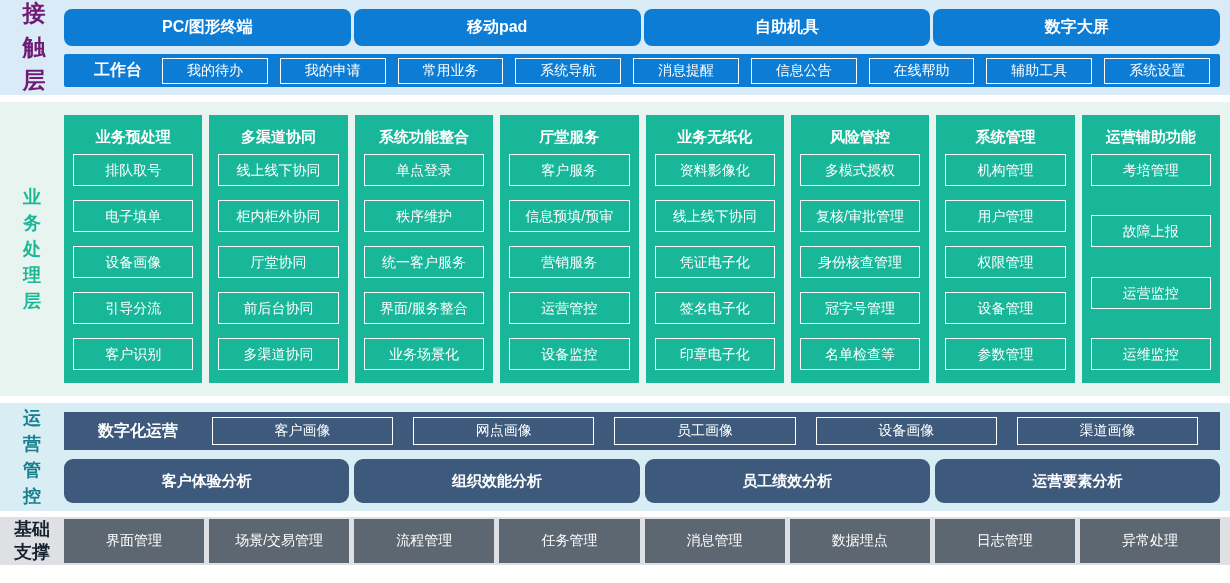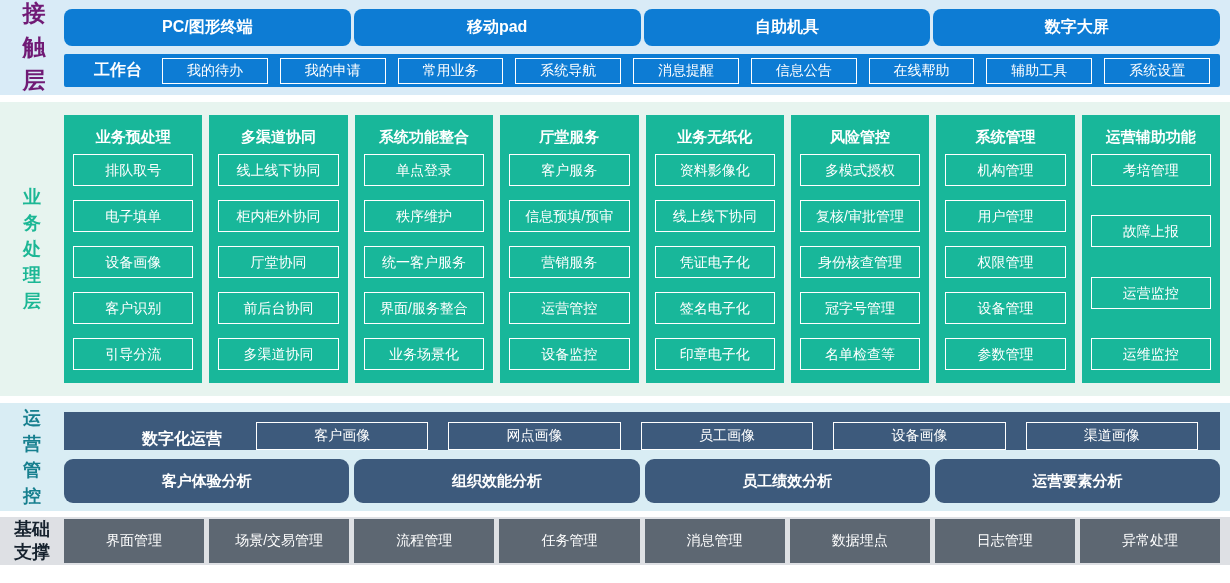--- a/index.html
+++ b/index.html
@@ -33,21 +33,21 @@
   .biz-col { flex:1; background:#18b79a; padding:8px 9px 13px; display:flex; flex-direction:column; }
   .biz-title { color:#fff; font-weight:bold; text-align:center; font-size:15px; height:28px;
     display:flex; align-items:center; justify-content:center; }
   .biz-items { flex:1; display:flex; flex-direction:column; justify-content:space-between; margin-top:3px; }
   .biz-item { border:1px solid #fff; color:#fff; text-align:center; font-size:14px;
     min-height:32px; display:flex; align-items:center; justify-content:center;
     line-height:1.15; padding:1px 2px; }
 
   
   .band-ops { height:108px; background:#d9edf4; margin-bottom:6px; }
-  .digital-bar { height:38px; background:#3d5a7c; display:flex; align-items:flex-end; padding-right:22px;padding-left:44px; }
+  .digital-bar { height:38px; background:#3d5a7c; display:flex; align-items:center; padding-right:22px; }
   .digital-label { width:148px; flex:0 0 148px; text-align:center; color:#fff; font-weight:bold; font-size:16px; }
   .digital-items { flex:1; display:flex; gap:20px; }
   .digital-item { flex:1; border:1px solid #fff; color:#fff; text-align:center; font-size:14px; padding:4px 0; }
   .analysis-row { flex:1; display:flex; gap:5px; margin-top:9px; }
   .analysis-box { flex:1; background:#3d5a7c; border-radius:9px; color:#fff; font-weight:bold;
     display:flex; align-items:center; justify-content:center; font-size:15px; }
 
   
   .band-foundation { height:48px; background:#dee0e4; }
   .foundation-items { flex:1; display:flex; gap:5px; align-items:center; padding:0 10px 0 0; }
@@ -91,22 +91,22 @@
     <div class="gutter">
       <div class="vlabel v2">业务处理层</div>
     </div>
     <div class="columns">
       <div class="biz-col">
         <div class="biz-title">业务预处理</div>
         <div class="biz-items">
             <div class="biz-item">排队取号</div>
             <div class="biz-item">电子填单</div>
             <div class="biz-item">设备画像</div>
+            <div class="biz-item">引导分流</div>
             <div class="biz-item">客户识别</div>
-            <div class="biz-item">引导分流</div>
           </div>
       </div>
       <div class="biz-col">
         <div class="biz-title">多渠道协同</div>
         <div class="biz-items">
             <div class="biz-item">线上线下协同</div>
             <div class="biz-item">柜内柜外协同</div>
             <div class="biz-item">厅堂协同</div>
             <div class="biz-item">前后台协同</div>
             <div class="biz-item">多渠道协同</div>

